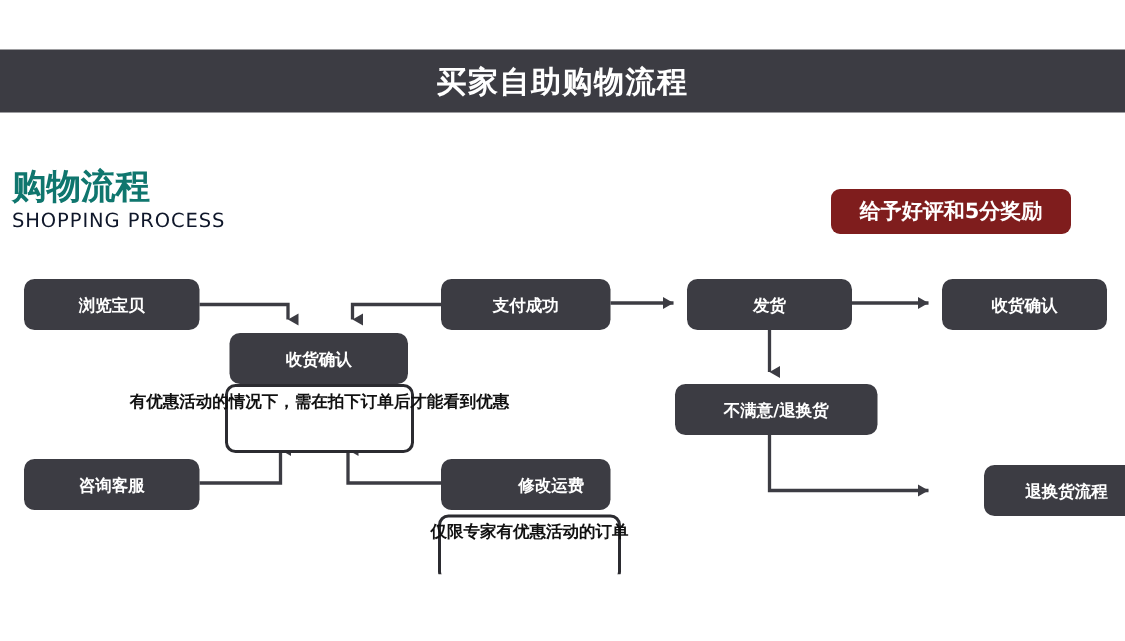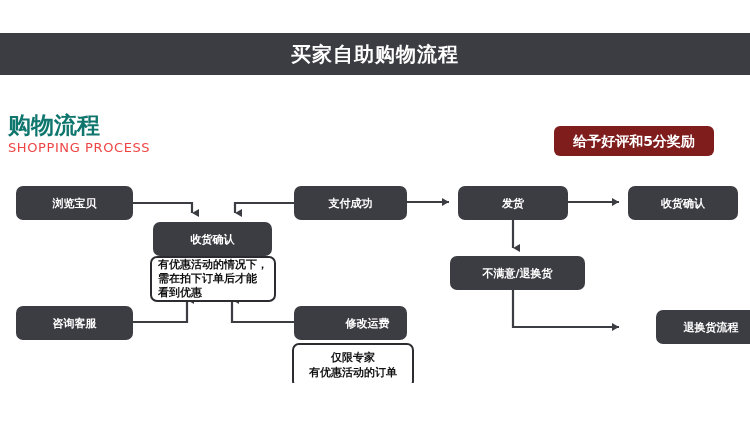--- a/index.html
+++ b/index.html
@@ -47,21 +47,21 @@
   #section-title-cn {
     font-size: 23px;
     font-weight: bold;
     color: #0f766e;
     line-height: 1.15;
     letter-spacing: 0px;
   }
   #section-title-en {
     font-size: 13px;
     font-weight: normal;
-    color: #ef4444;
+    color: #0f172a;
     line-height: 1.2;
     letter-spacing: 0.6px;
     margin-top: 2px;
   }
 
   
   #reward-badge {
     position: absolute;
     left: 554px;
     top: 126px;
@@ -109,21 +109,21 @@
   }
 
   
   .note {
     position: absolute;
     background: #ffffff;
     border: 2px solid #2b2b30;
     border-radius: 7px;
     box-sizing: border-box;
     display: flex;
-    flex-direction: column;
+    flex-direction: row;
     justify-content: center;
     padding: 3px 6px;
   }
   .note .line {
     color: #111111;
     font-size: 11px;
     font-weight: bold;
     line-height: 1.28;
     white-space: nowrap;
   }

